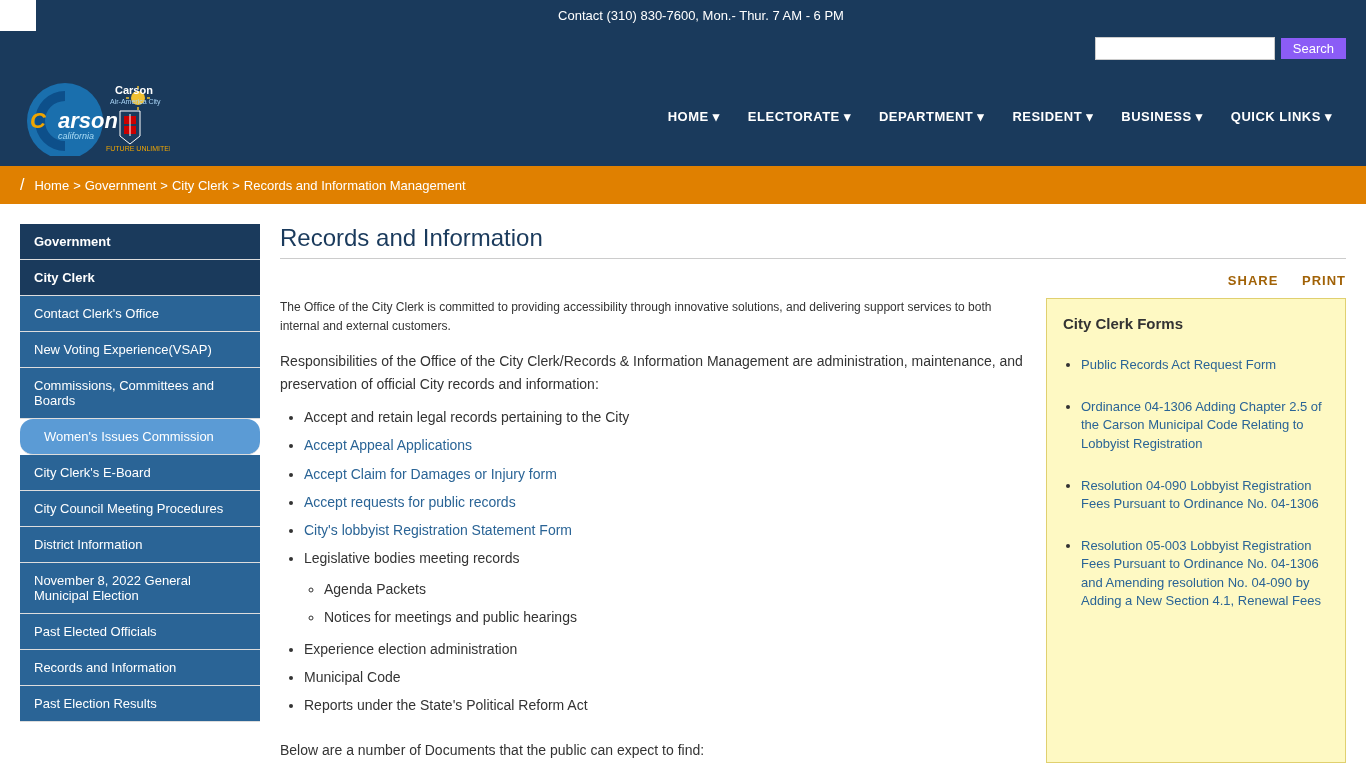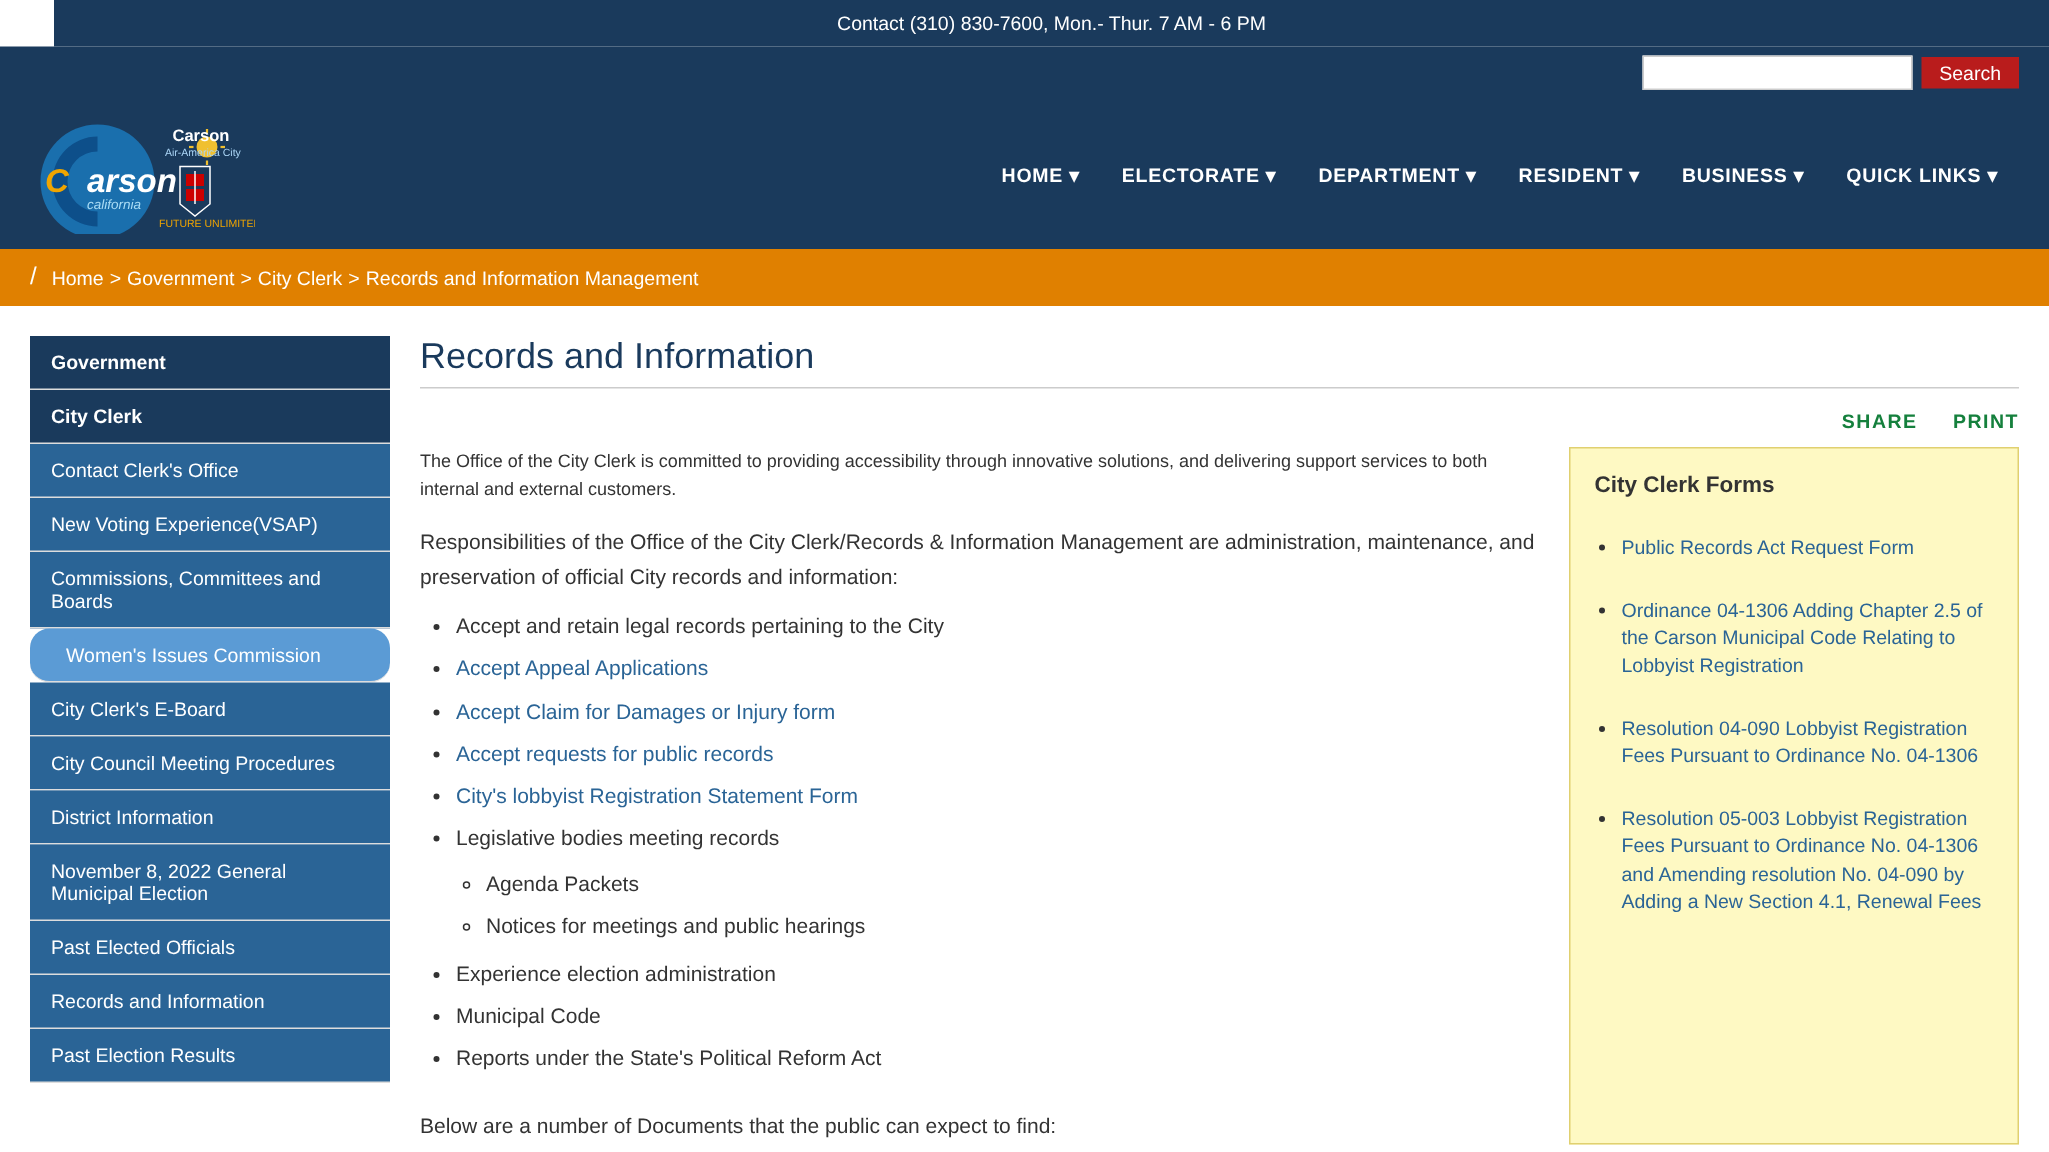--- a/index.html
+++ b/index.html
@@ -115,21 +115,21 @@
     }
     .share-print-bar {
       text-align: right;
       font-size: 13px;
       margin-bottom: 10px;
       color: #555;
     }
     .share-print-bar span {
       margin-left: 20px;
       cursor: pointer;
-      color: #15803d;
+      color: #a16207;
       font-weight: bold;
       letter-spacing: 1px;
     }
 
     .intro-text {
       margin-bottom: 14px;
       font-size: 12px;
       line-height: 1.6;
       color: #333;
     }
@@ -176,21 +176,21 @@
     }
     .top-search-row input {
       padding: 3px 6px;
       border: 1px solid #ccc;
       font-size: 13px;
       width: 180px;
       background: #fff;
     }
     .top-search-row button {
       padding: 3px 12px;
-      background: #b91c1c;
+      background: #8b5cf6;
       color: #fff;
       border: none;
       font-size: 13px;
       cursor: pointer;
     }
   </style>
 </head>
 <body>
 
 <div class="top-bar">

